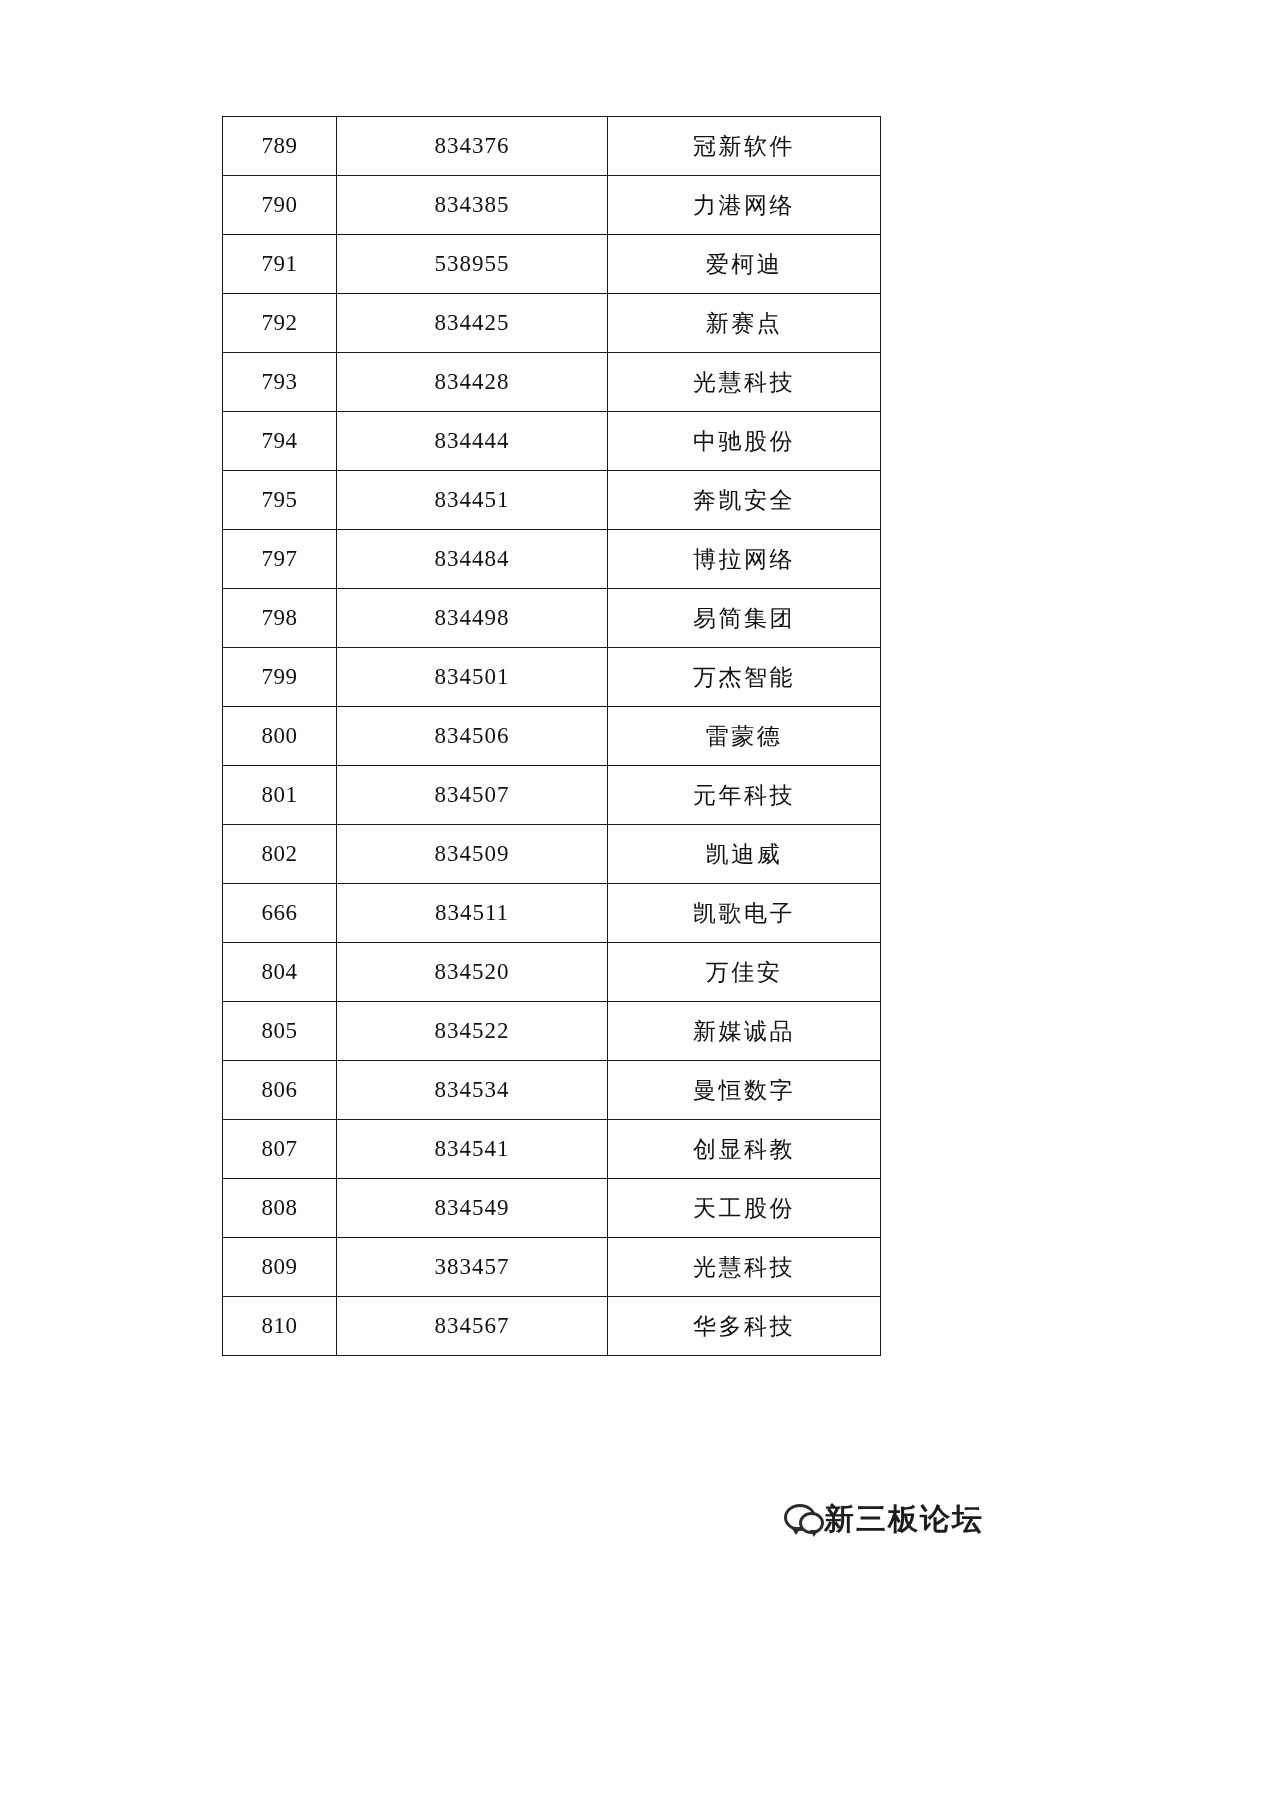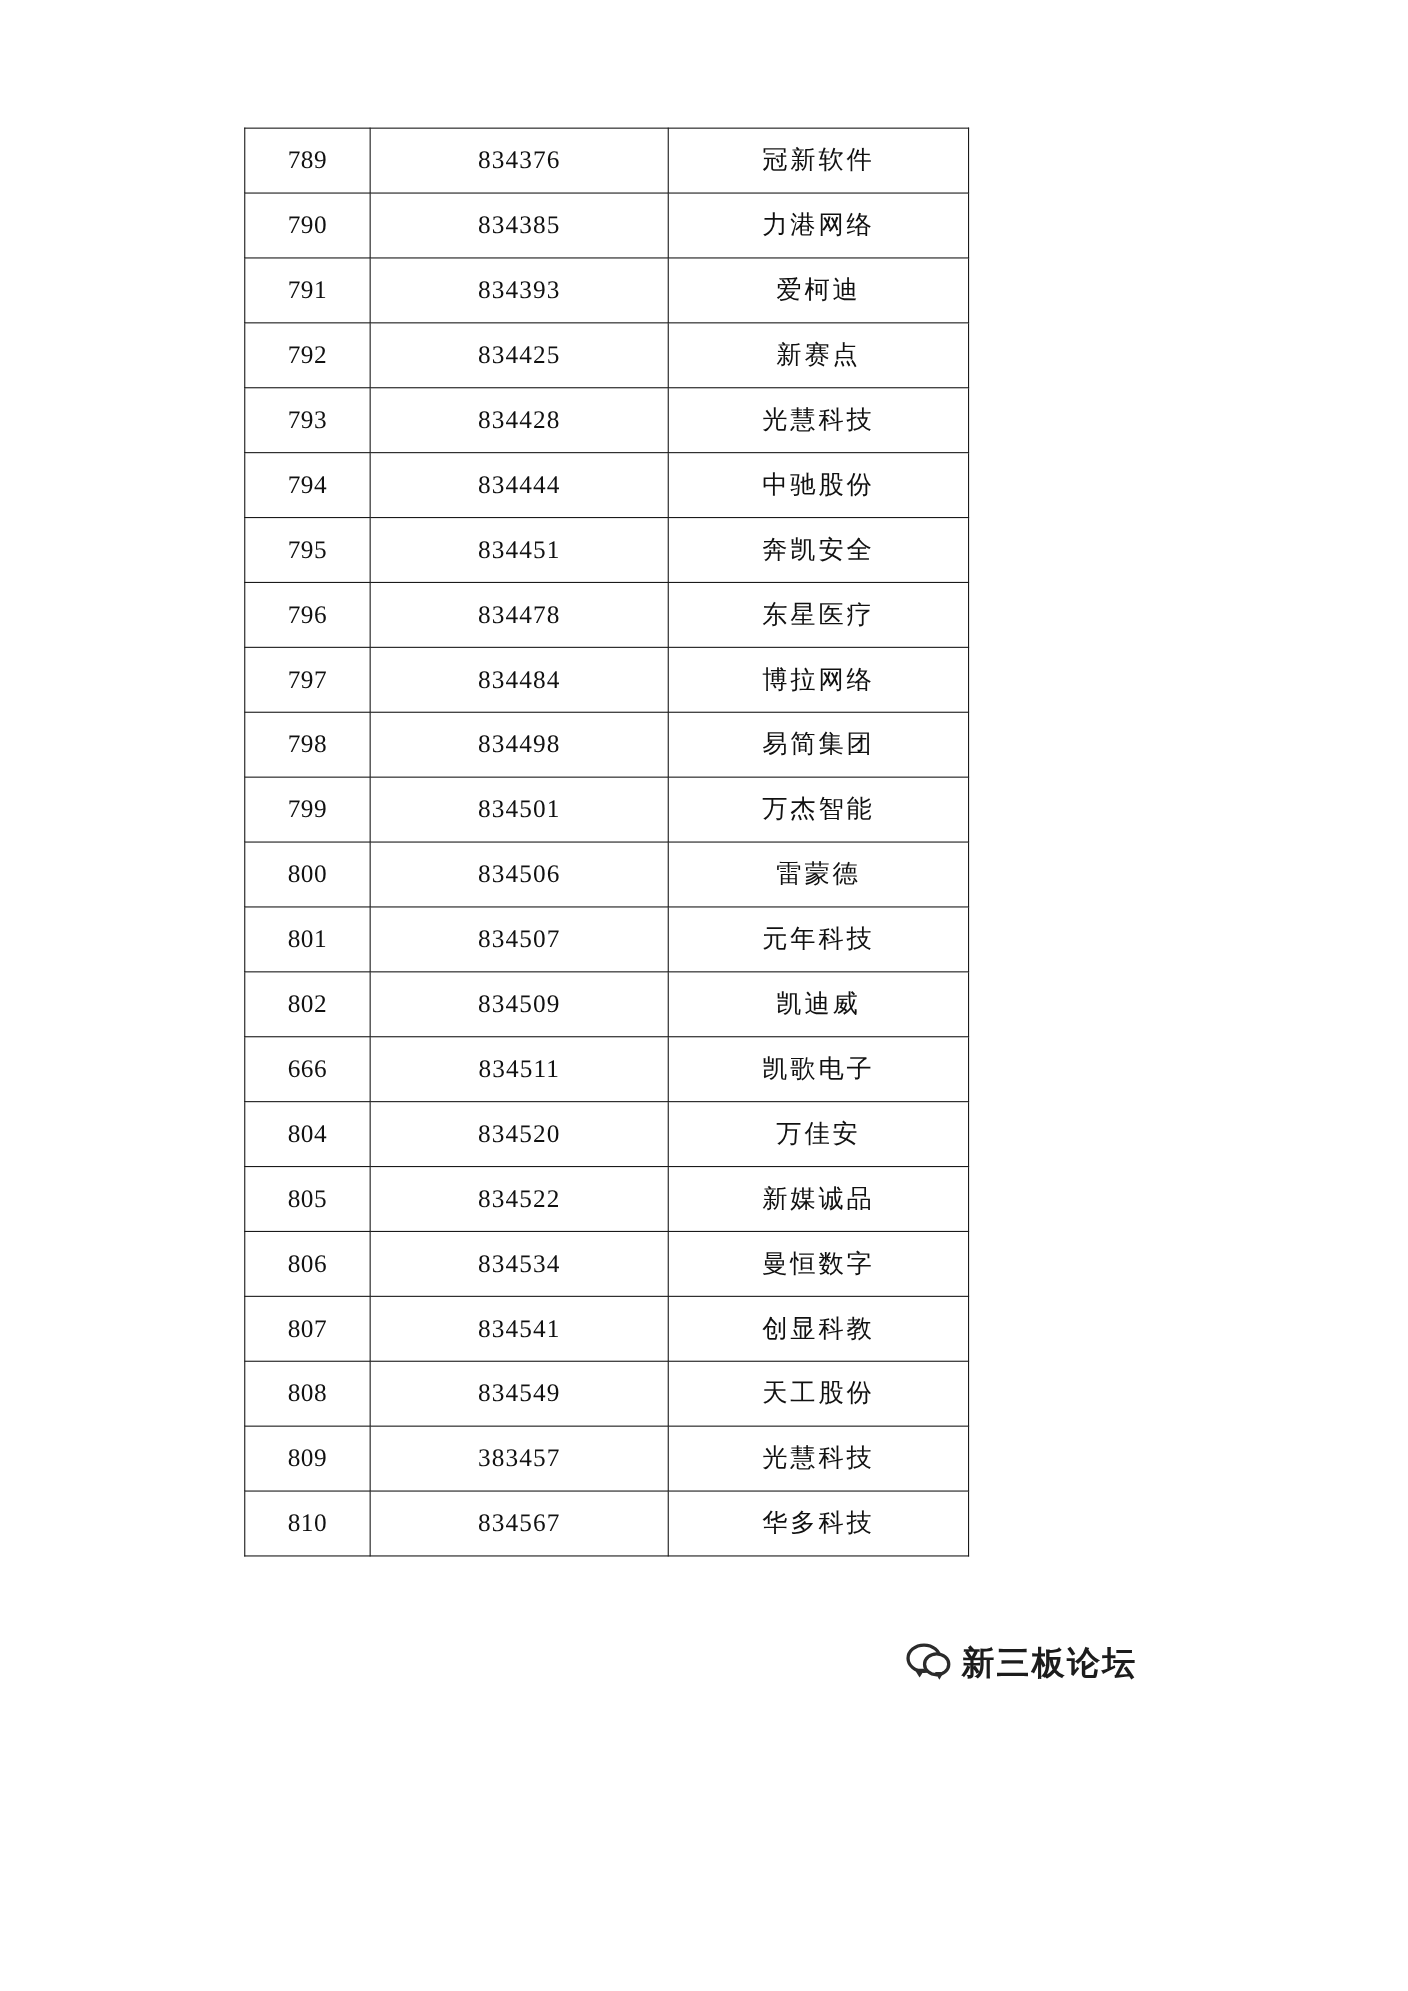--- a/index.html
+++ b/index.html
@@ -54,27 +54,26 @@
   .cell-name  {
     font-family: "DejaVu Sans", sans-serif;
     font-size: 23px;
     letter-spacing: 2.5px;
     font-weight: 500;
   }
 
   
   .watermark {
     position: absolute;
-    left: 824px;
+    left: 784px;
     top: 1492px;
     width: 332px;
     height: 54px;
     display: flex;
-    align-items: flex-start;
-    gap: 10px;
+    align-items: center;
   }
   .wm-chat-icon {
     width: 40px;
     height: 34px;
     position: relative;
     flex: none;
   }
   .wm-chat-icon .bubble-big {
     position: absolute;
     left: 0;
@@ -143,21 +142,21 @@
         <td class="cell-code">834376</td>
         <td class="cell-name">冠新软件</td>
       </tr>
       <tr>
         <td class="cell-index">790</td>
         <td class="cell-code">834385</td>
         <td class="cell-name">力港网络</td>
       </tr>
       <tr>
         <td class="cell-index">791</td>
-        <td class="cell-code">834393</td>
+        <td class="cell-code">538955</td>
         <td class="cell-name">爱柯迪</td>
       </tr>
       <tr>
         <td class="cell-index">792</td>
         <td class="cell-code">834425</td>
         <td class="cell-name">新赛点</td>
       </tr>
       <tr>
         <td class="cell-index">793</td>
         <td class="cell-code">834428</td>
@@ -165,25 +164,20 @@
       </tr>
       <tr>
         <td class="cell-index">794</td>
         <td class="cell-code">834444</td>
         <td class="cell-name">中驰股份</td>
       </tr>
       <tr>
         <td class="cell-index">795</td>
         <td class="cell-code">834451</td>
         <td class="cell-name">奔凯安全</td>
-      </tr>
-      <tr>
-        <td class="cell-index">796</td>
-        <td class="cell-code">834478</td>
-        <td class="cell-name">东星医疗</td>
       </tr>
       <tr>
         <td class="cell-index">797</td>
         <td class="cell-code">834484</td>
         <td class="cell-name">博拉网络</td>
       </tr>
       <tr>
         <td class="cell-index">798</td>
         <td class="cell-code">834498</td>
         <td class="cell-name">易简集团</td>

